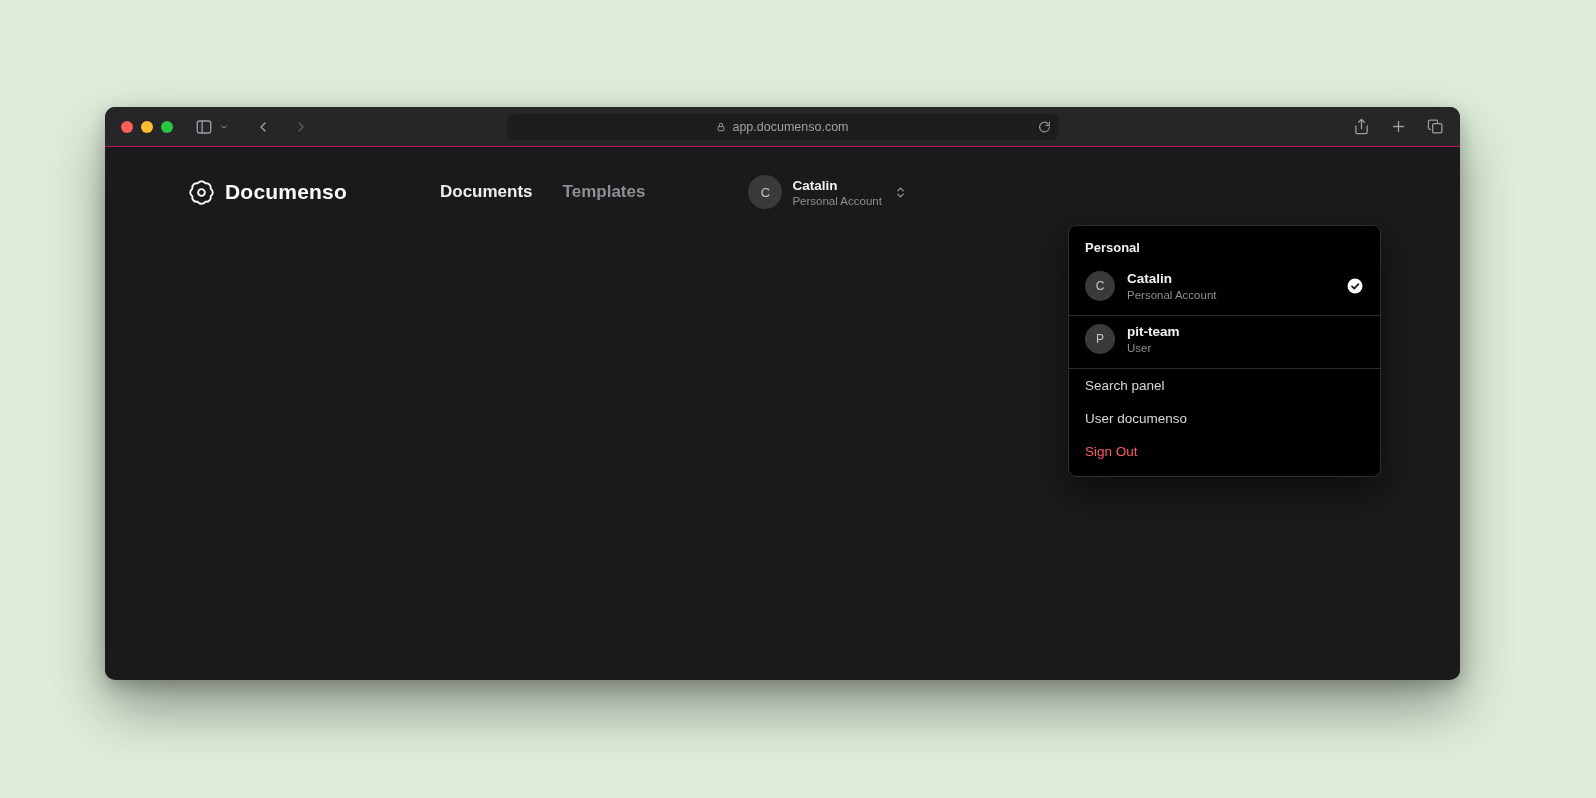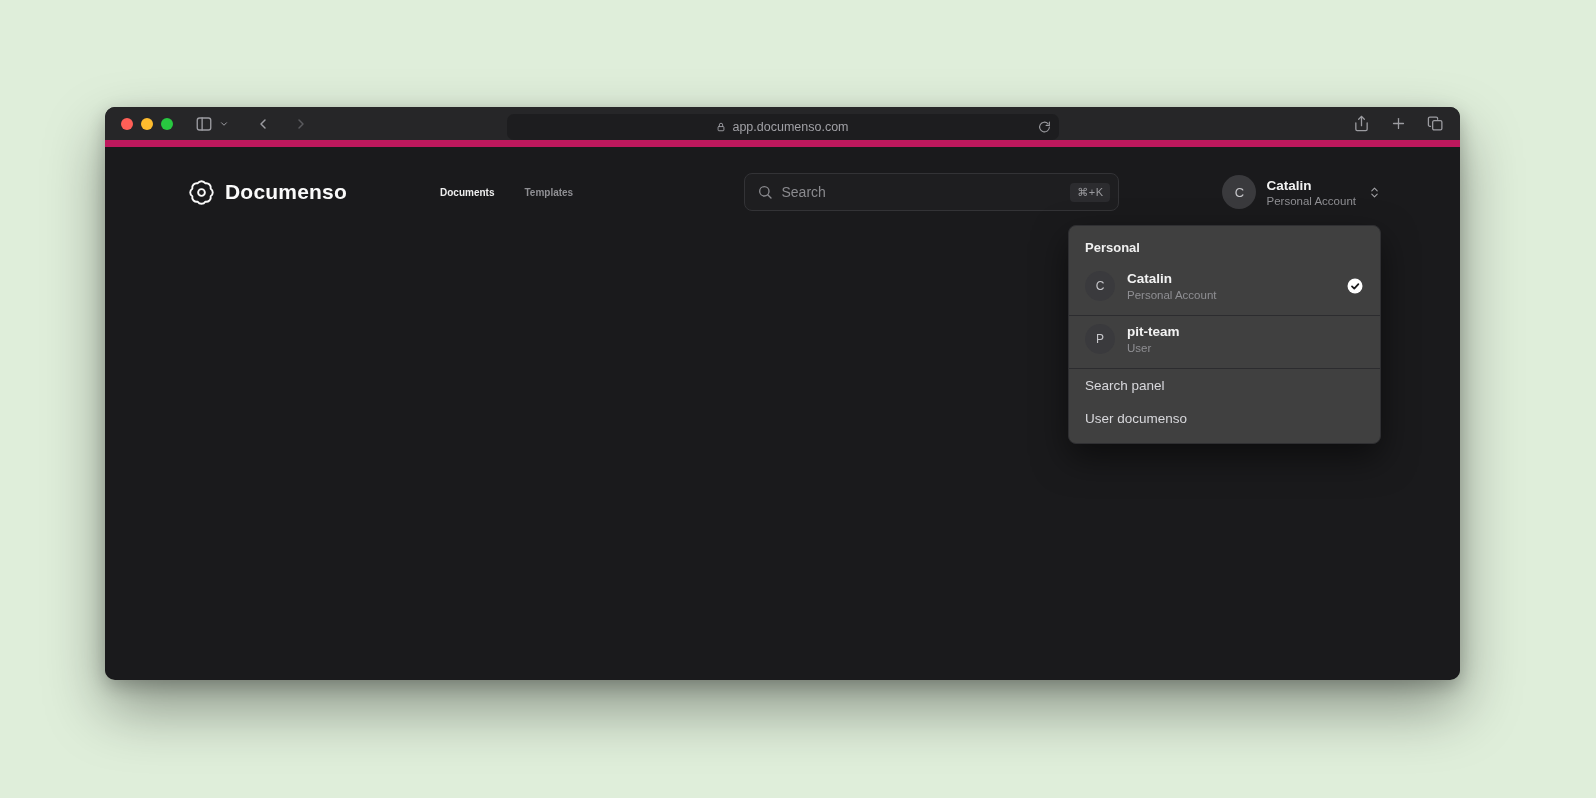--- a/index.html
+++ b/index.html
@@ -15,21 +15,21 @@
   
   .window {
     position:absolute; left:105px; top:107px; width:1355px; height:573px;
     border-radius:10px;
     box-shadow:0 28px 60px rgba(0,0,0,.38), 0 6px 18px rgba(0,0,0,.22);
     background:#1a1a1c;
   }
   .toolbar {
     height:40px; background:#262628; border-radius:10px 10px 0 0;
     display:flex; align-items:center; padding:0 16px; position:relative;
-    border-bottom:7px solid #be185d;
+    border-bottom:1px solid #be185d;
   }
   .lights { display:flex; gap:8px; align-items:center; }
   .light { width:12px; height:12px; border-radius:50%; }
   .light.red { background:#ff5f57; }
   .light.yellow { background:#febc2e; }
   .light.green { background:#28c840; }
   .tb-icon { color:#9c9ca1; margin-left:22px; display:flex; align-items:center; }
   .tb-icon.dim { color:#5a5a5e; }
   .tb-icon.tiny { margin-left:6px; }
   .urlbar {
@@ -47,21 +47,21 @@
     position:relative; height:532px; background:#1a1a1c;
     border-radius:0 0 10px 10px;
   }
   .app-header {
     position:absolute; top:0; left:83px; right:79px; height:90px;
     display:flex; align-items:center;gap:45px;
   }
   .brand { display:flex; align-items:center; gap:10px; }
   .brand-name { color:#fafafa; font-size:21px; font-weight:700; letter-spacing:.2px; }
   .nav { display:flex; align-items:center; gap:30px; margin-left:48px; }
-  .nav-link { font-size:10px; font-weight:600; cursor:pointer; }
+  .nav-link { font-size:17px; font-weight:600; cursor:pointer; }
   .nav-link.active { color:#eeeeee; }
   .nav-link.inactive { color:#8f8f93; }
 
   .search {
     margin-left:auto; width:375px; height:38px;
     border:1px solid #333336; border-radius:8px; background:#1e1e20;
     display:flex; align-items:center; padding:0 8px 0 12px; gap:8px;
   }
   .search input {
     flex:1; background:transparent; border:none; outline:none;
@@ -103,21 +103,21 @@
   }
   .bar { height:6px; border-radius:3px; background:#464649; margin-bottom:7px; }
   .bar.b1 { width:58px; } .bar.b2 { width:44px; } .bar.b3 { width:52px; }
   .plus-glyph { color:#7b7b7f; }
   .dz-title { color:#f2f2f2; font-size:16.5px; font-weight:700; }
   .dz-sub { color:#8e8e92; font-size:14px; margin-top:11px; }
 
   
   .menu {
     position:absolute; top:78px; right:79px; width:313px; z-index:10;
-    background:#404040; border:1px solid #2f2f32; border-radius:8px;
+    background:#000000; border:1px solid #2f2f32; border-radius:8px;
     box-shadow:0 14px 34px rgba(0,0,0,.5);
     padding-bottom:8px; overflow:hidden;
   }
   .menu-label { color:#f0f0f0; font-size:13px; font-weight:700; padding:14px 16px 8px; }
   .menu-label-row { display:flex; align-items:center; padding:14px 16px 8px; }
   .menu-label-row .lbl { color:#f0f0f0; font-size:13px; font-weight:700; }
   .menu-label-row .spacer { flex:1; }
   .menu-label-row .mi { color:#b4b4b8; margin-left:16px; cursor:pointer; }
   .menu-row {
     display:flex; align-items:center; gap:12px; padding:8px 16px 14px; cursor:pointer;
@@ -214,30 +214,20 @@
             </svg>
         </span>
         <span class="brand-name">Documenso</span>
       </div>
 
       <nav class="nav">
         <span class="nav-link active">Documents</span>
         <span class="nav-link inactive">Templates</span>
       </nav>
 
-      <div class="search">
-        <span style="color:#8a8a8e">
-          <svg width="16" height="16" viewBox="0 0 24 24" fill="none" stroke="currentColor" stroke-width="2" stroke-linecap="round" stroke-linejoin="round">
-              <circle cx="11" cy="11" r="7"></circle>
-              <line x1="16.5" y1="16.5" x2="21" y2="21"></line>
-            </svg>
-        </span>
-        <input type="text" placeholder="Search" style="">
-        <span class="kbd">⌘+K</span>
-      </div>
 
       <div class="account">
         <span class="avatar sz34">C</span>
         <span class="acct-text">
           <span class="name" style="display:block">Catalin</span>
           <span class="sub" style="display:block">Personal Account</span>
         </span>
         <span class="updown">
           <svg width="13" height="13" viewBox="0 0 24 24" fill="none" stroke="currentColor" stroke-width="2" stroke-linecap="round" stroke-linejoin="round">
               <polyline points="7 9 12 4 17 9"></polyline>
@@ -273,16 +263,17 @@
         <span class="txt">
           <span class="name" style="display:block">pit-team</span>
           <span class="sub" style="display:block">User</span>
         </span>
       </div>
 
       <div class="menu-divider"></div>
 
       <div class="menu-item">Search panel</div>
       <div class="menu-item">User documenso</div>
+      <div class="menu-item danger">Sign Out</div>
     </div>
 
   </div>
 </div>
 
 </body></html>

